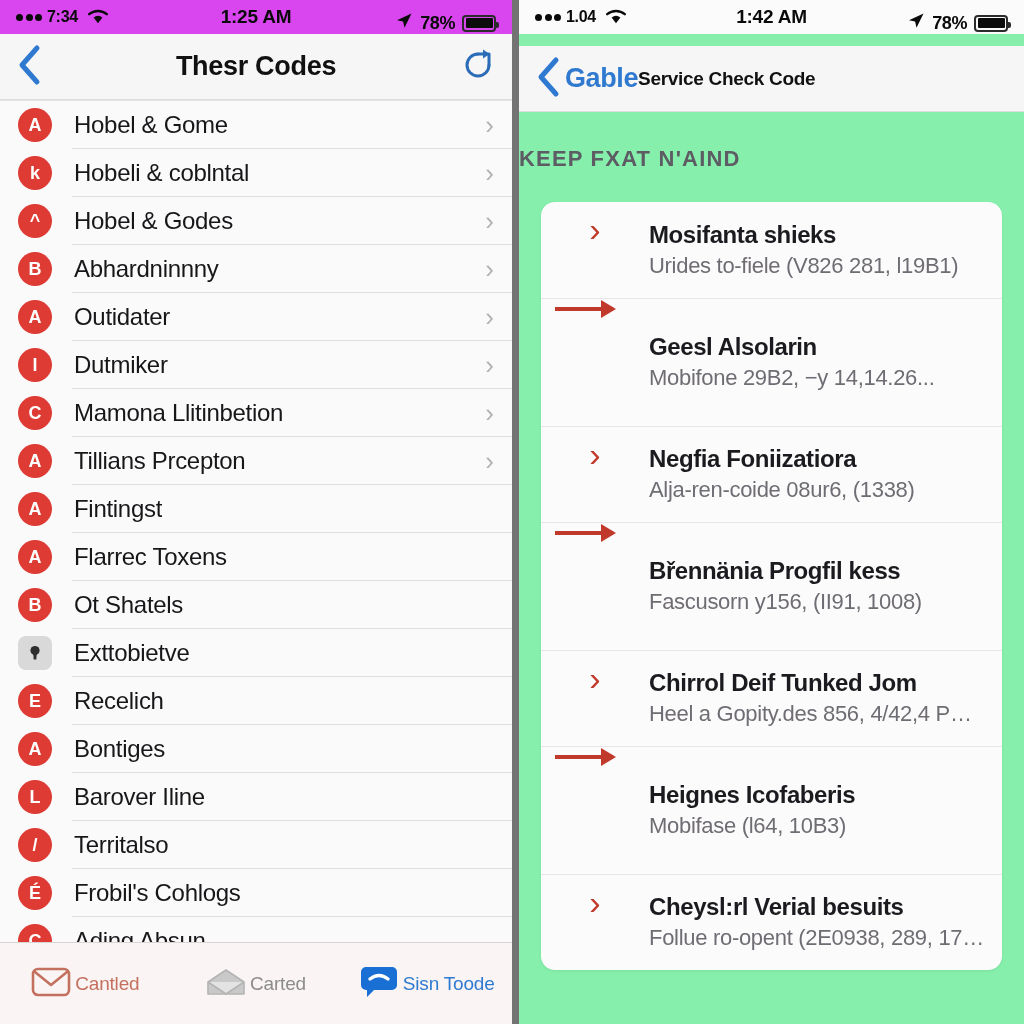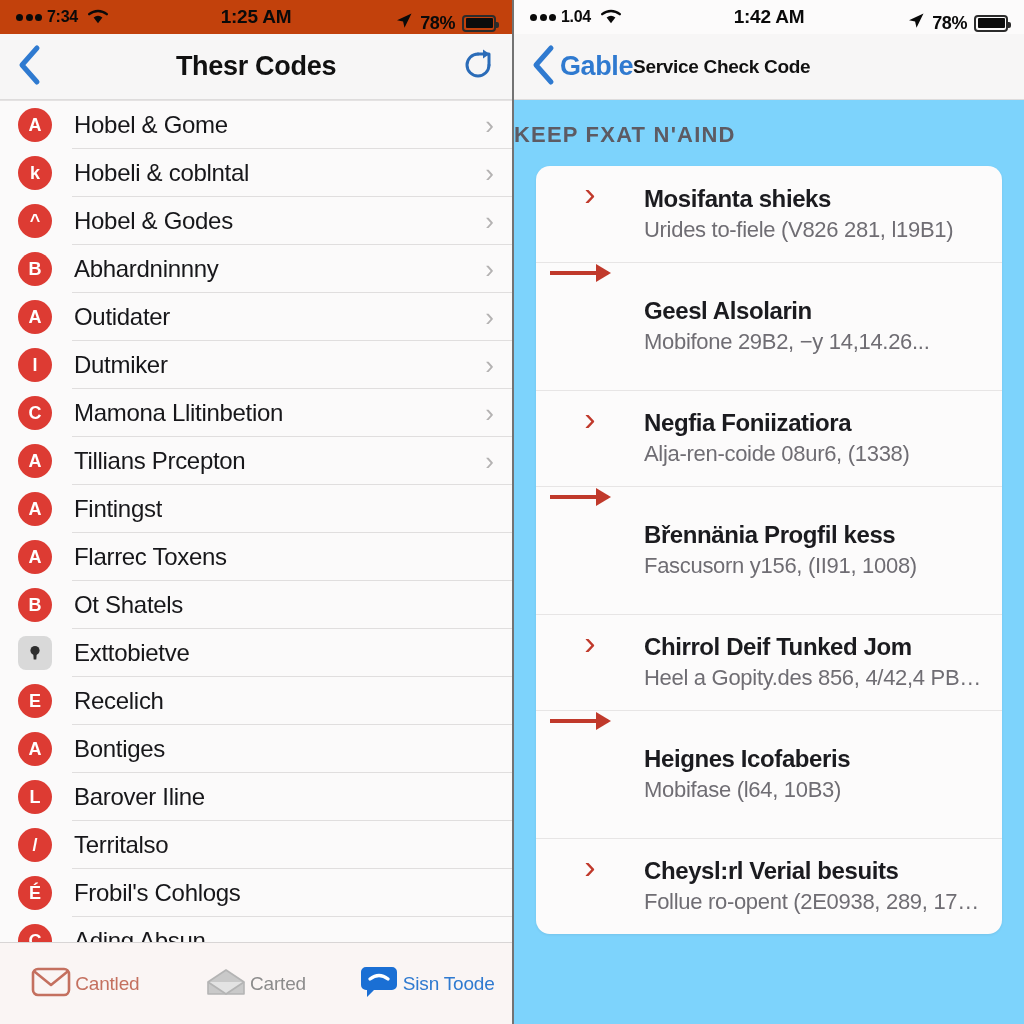--- a/index.html
+++ b/index.html
@@ -19,35 +19,35 @@
   
   .panel {
     position: relative;
     width: 512px;
     height: 1024px;
     overflow: hidden;
     display: flex;
     flex-direction: column;
   }
   .panel-left  { background: #fbfafa; }
-  .panel-right { background: #7dd3fc; border-left: 2px solid #737373; }
+  .panel-right { background: #86efac; border-left: 7px solid #737373; gap: 12px; }
 
   
   .statusbar {
     height: 34px;
     flex: 0 0 34px;
     display: flex;
     align-items: center;
     padding: 0 16px;
     font-size: 18px;
     font-weight: bold;
     color: #0a0a0a;
     position: relative;
   }
-  .panel-left  .statusbar { background: #c2410c; gap: 48px; }
+  .panel-left  .statusbar { background: #d946ef; gap: 48px; }
   .panel-right .statusbar { background: #fcfbfb; }
   .sb-left { display: flex; align-items: center; gap: 5px; }
   .dots { display: flex; align-items: center; gap: 2.5px; }
   .dot { width: 7px; height: 7px; border-radius: 50%; background: #0a0a0a; display: block; }
   .sb-carrier { font-size: 16px; font-weight: bold; letter-spacing: -0.3px; }
   .wifi-ic { margin-left: 4px; display: inline-block; line-height: 0; }
   .sb-center {
     position: absolute;
     left: 0; right: 0;
     text-align: center;

